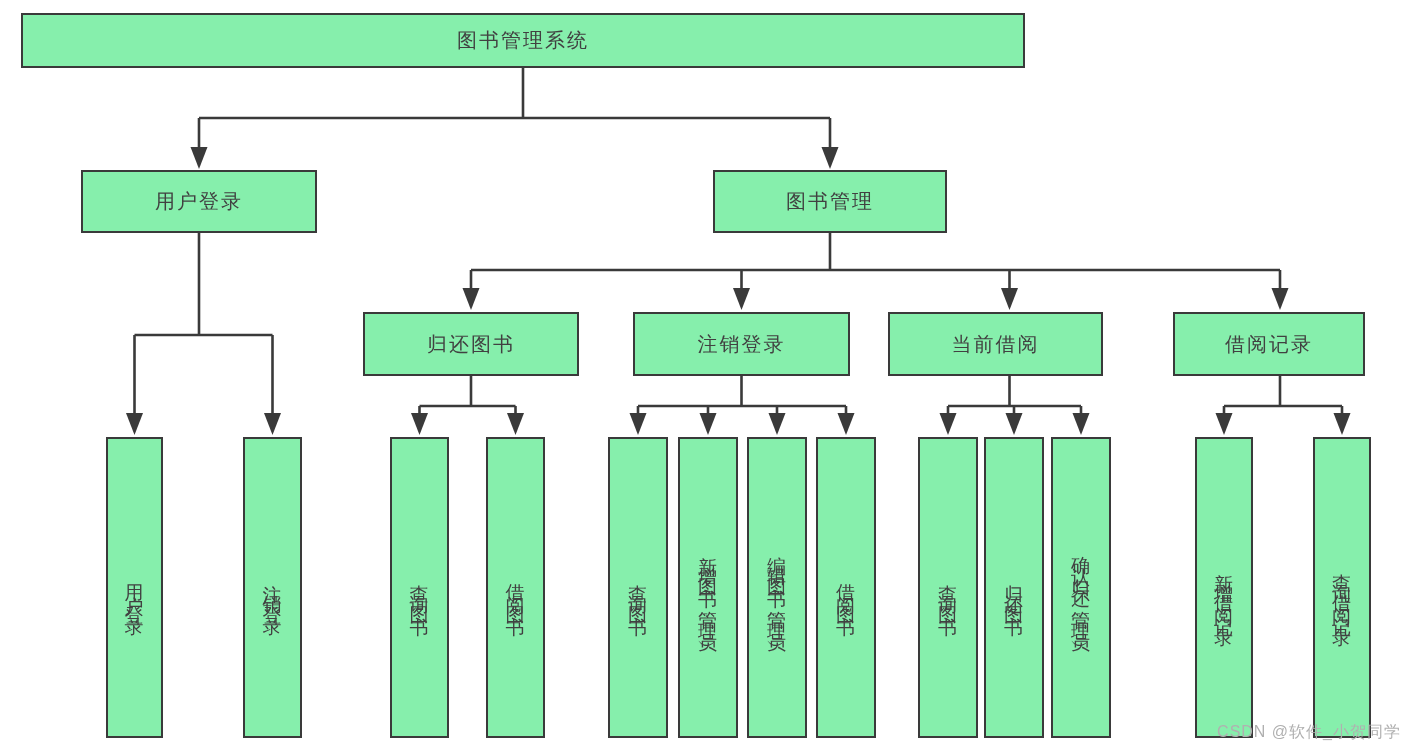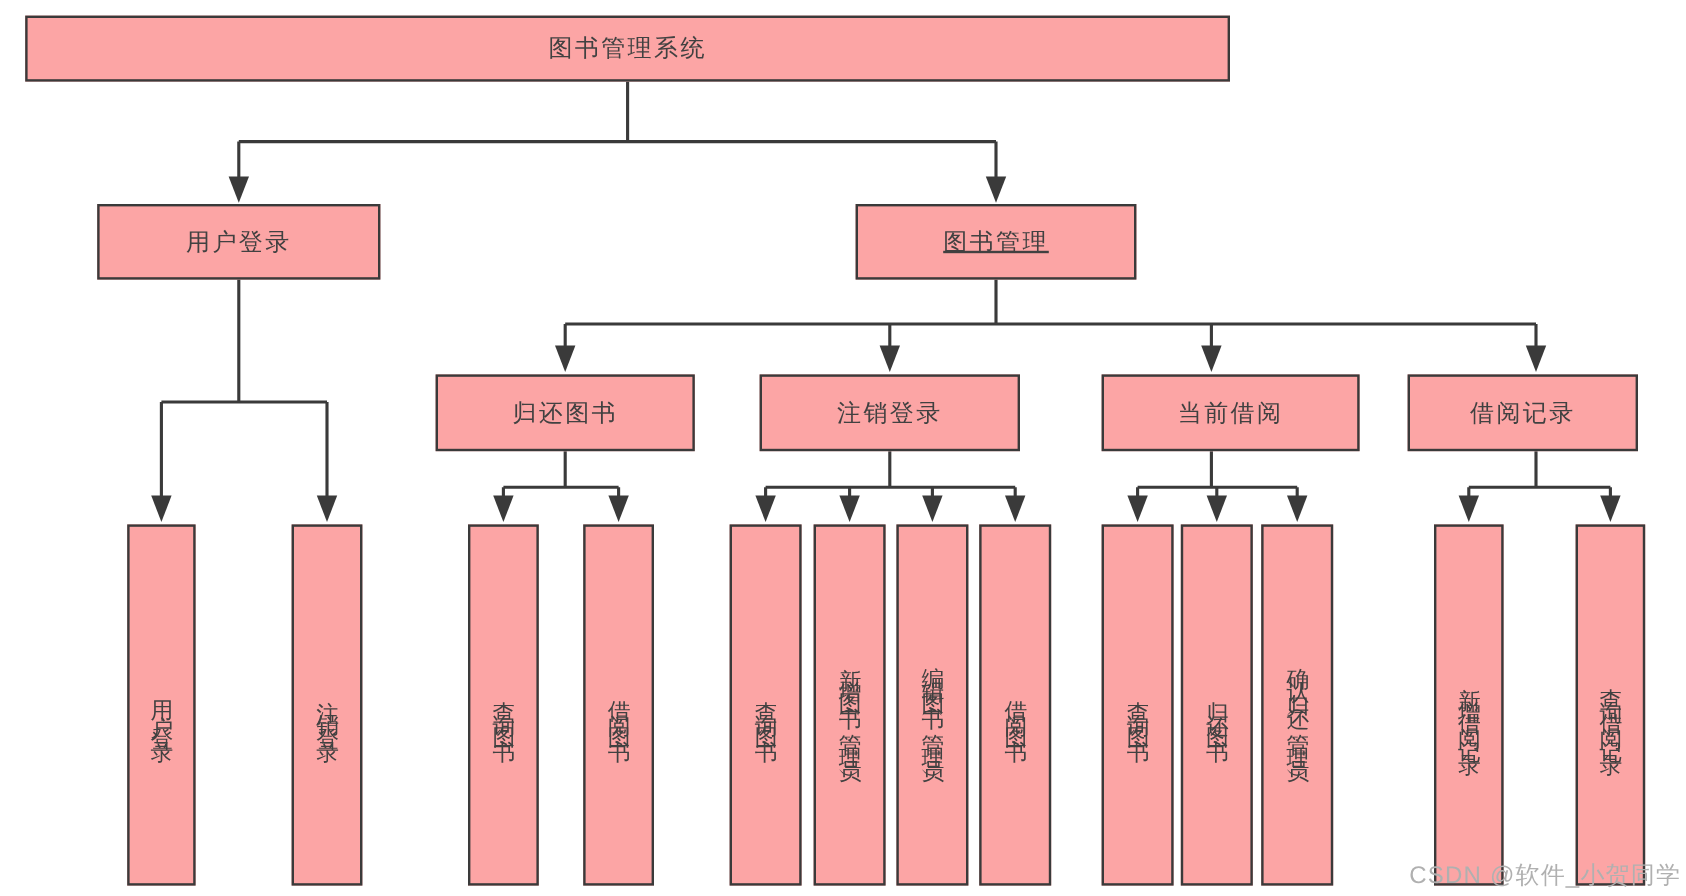--- a/index.html
+++ b/index.html
@@ -12,21 +12,21 @@
     width: 1405px;
     height: 747px;
     background: #ffffff;
     font-family: "Liberation Sans", sans-serif;
     overflow: hidden;
   }
   .node {
     position: absolute;
     box-sizing: border-box;
     border: 2.5px solid #3a3a3a;
-    background: #fca5a5;
+    background: #86efac;
     display: flex;
     align-items: center;
     justify-content: center;
     color: #414141;
     text-align: center;
   }
   .h-node {
     font-size: 20px;
     letter-spacing: 2px;
   }
@@ -50,21 +50,21 @@
     stroke-width: 2.6px;
   }
   #connectors polygon {
     fill: #3a3a3a;
     stroke: none;
   }
   .watermark {
     position: absolute;
     right: 4px;
     bottom: 4px;
-    font-size: 20px;
+    font-size: 16px;
     color: #b0b0b0;
     letter-spacing: 1px;
     white-space: nowrap;
   }
 </style>
 </head>
 <body>
 
 <div id="stage">
 
@@ -120,25 +120,25 @@
     <polygon points="939.5,413 956.5,413 948,435"></polygon>
     <polygon points="1005.5,413 1022.5,413 1014,435"></polygon>
     <polygon points="1072.5,413 1089.5,413 1081,435"></polygon>
     <polygon points="1215.5,413 1232.5,413 1224,435"></polygon>
     <polygon points="1333.5,413 1350.5,413 1342,435"></polygon>
   </svg>
 
   <div class="node h-node" style="left:21px; top:13px; width:1004px; height:55px;">图书管理系统</div>
 
   <div class="node h-node" style="left:81px; top:170px; width:236px; height:63px;">用户登录</div>
-  <div class="node h-node" style="left:713px; top:170px; width:234px; height:63px;text-decoration:underline;">图书管理</div>
+  <div class="node h-node" style="left:713px; top:170px; width:234px; height:63px;">图书管理</div>
 
   <div class="node h-node" style="left:363px; top:312px; width:216px; height:64px;">归还图书</div>
   <div class="node h-node" style="left:633px; top:312px; width:217px; height:64px;">注销登录</div>
-  <div class="node h-node" style="left:918px; top:312px; width:215px; height:64px;">当前借阅</div>
+  <div class="node h-node" style="left:888px; top:312px; width:215px; height:64px;">当前借阅</div>
   <div class="node h-node" style="left:1173px; top:312px; width:192px; height:64px;">借阅记录</div>
 
   <div class="node leaf" style="left:106px; top:437px; width:57px; height:301px;">用户登录</div>
   <div class="node leaf" style="left:243px; top:437px; width:59px; height:301px;">注销登录</div>
 
   <div class="node leaf" style="left:390px; top:437px; width:59px; height:301px;">查询图书</div>
   <div class="node leaf" style="left:486px; top:437px; width:59px; height:301px;">借阅图书</div>
 
   <div class="node leaf" style="left:608px; top:437px; width:60px; height:301px;">查询图书</div>
   <div class="node leaf" style="left:678px; top:437px; width:60px; height:301px;">新增图书（管理员）</div>

